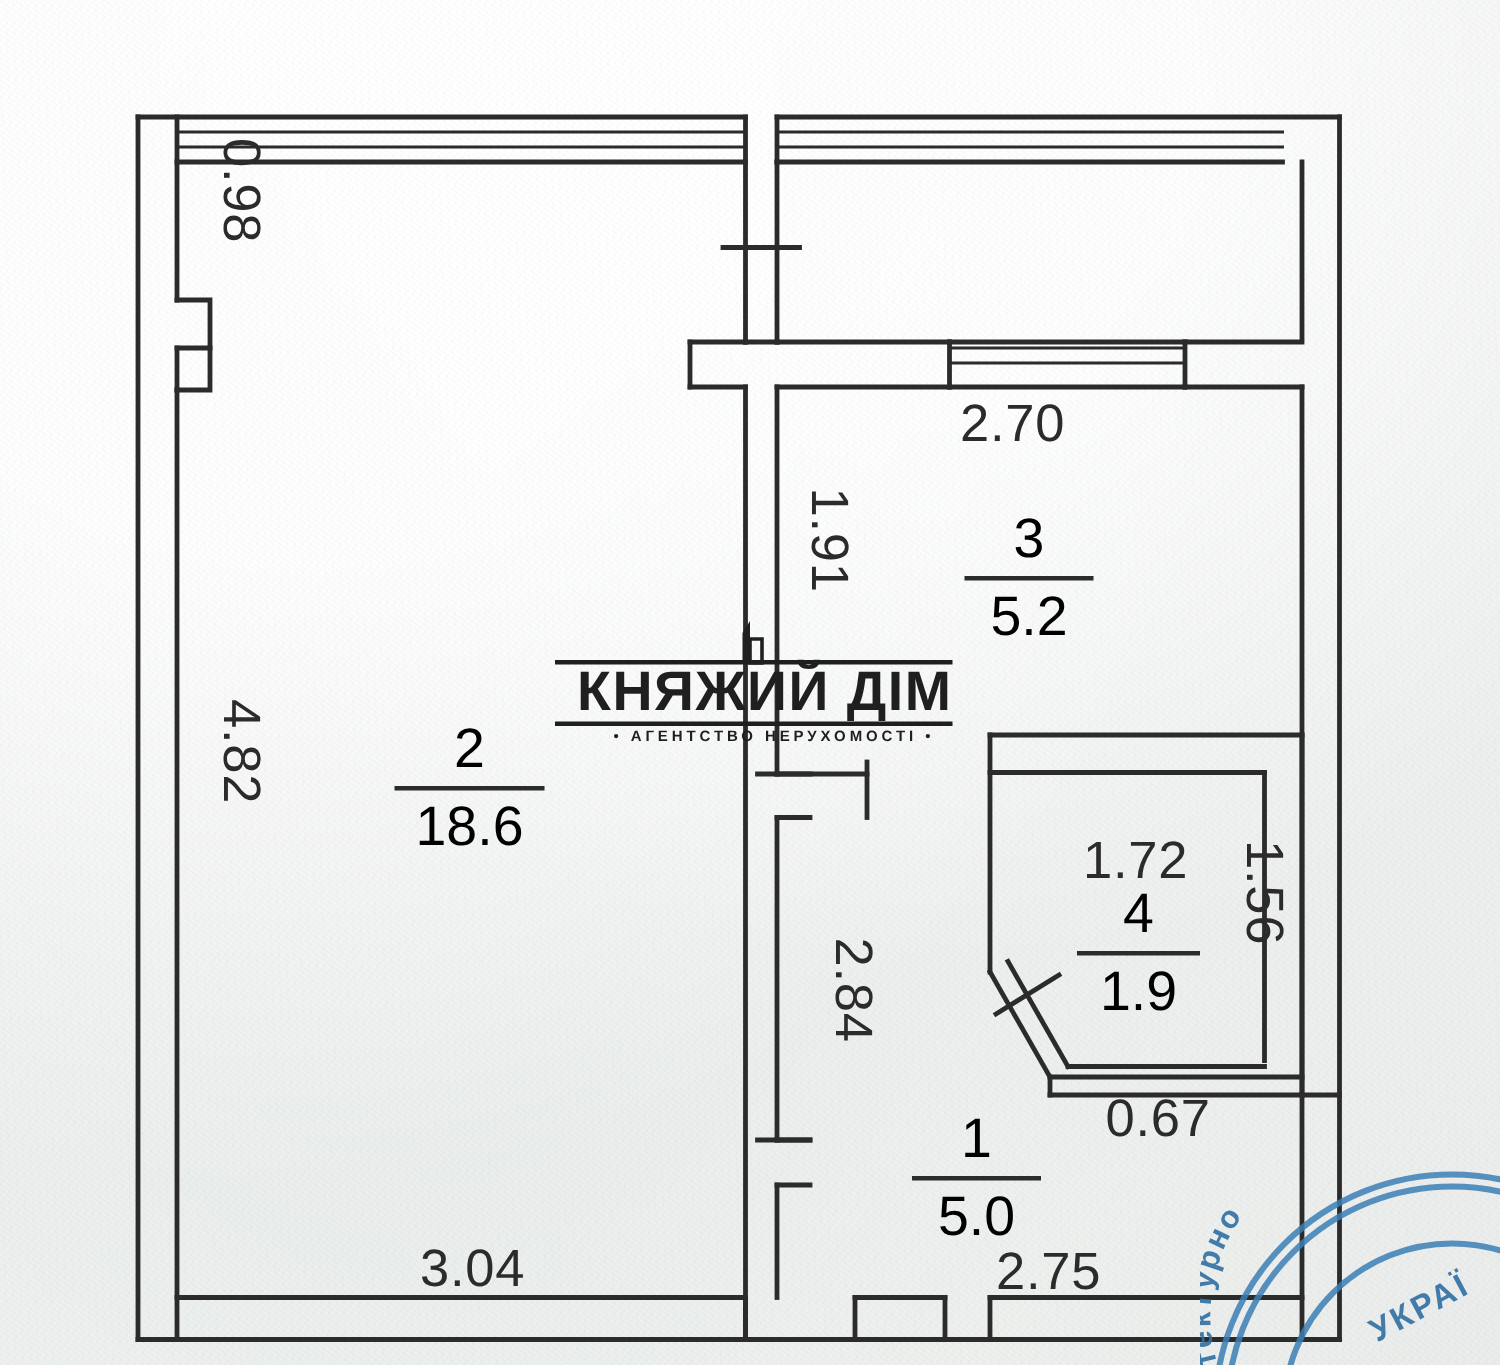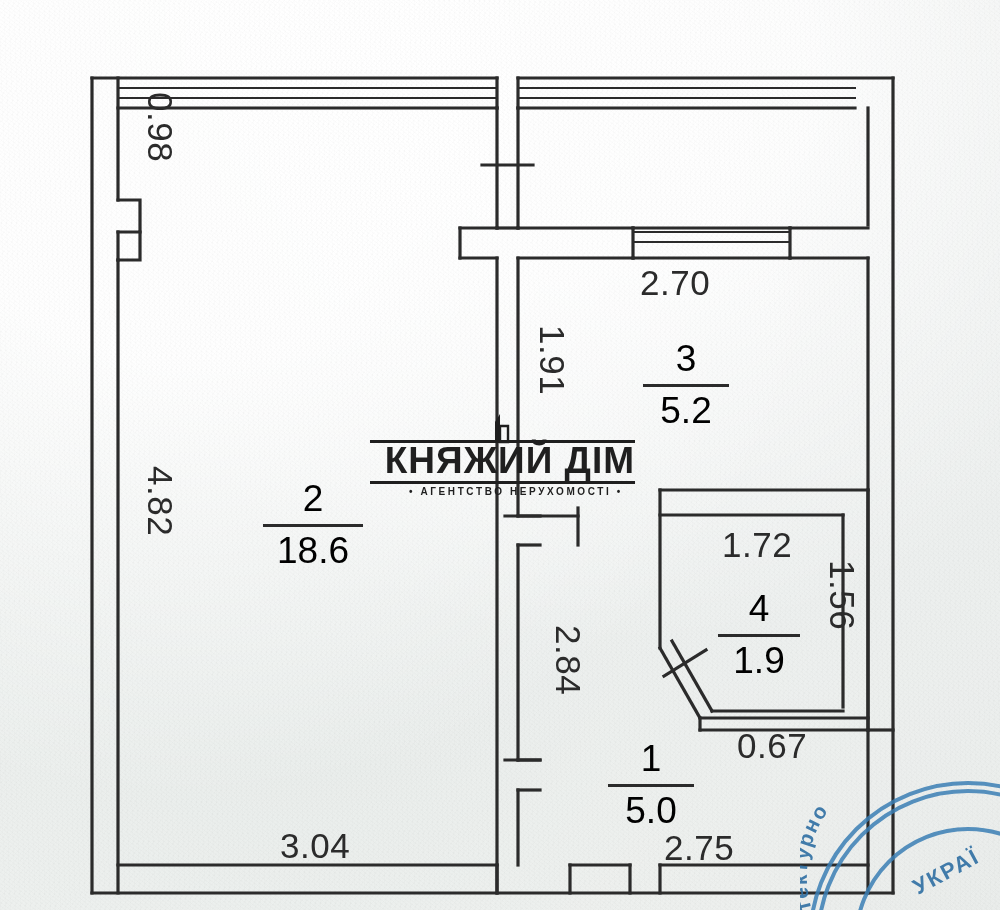--- a/index.html
+++ b/index.html
@@ -179,21 +179,21 @@
   <div class="txt dim rot" style="left:178px; top:466px; transform:rotate(90deg);">4.82</div>
 
   <div class="txt dim" style="left:280px; top:828px;text-align:center;">3.04</div>
 
   <div class="txt dim" style="left:640px; top:265px;">2.70</div>
 
   <div class="txt dim rot" style="left:570px; top:325px; transform:rotate(90deg);">1.91</div>
 
   <div class="txt dim rot" style="left:586px; top:625px; transform:rotate(90deg);">2.84</div>
 
-  <div class="txt dim" style="left:722px; top:527px;">1.72</div>
+  <div class="txt dim" style="left:722px; top:556px;">1.72</div>
 
   <div class="txt dim rot" style="left:860px; top:560px; transform:rotate(90deg);">1.56</div>
 
   <div class="txt dim" style="left:737px; top:728px;">0.67</div>
 
   <div class="txt dim" style="left:648px; top:830px;margin-left:16px;">2.75</div>
 
   <div class="roombox" style="left:263px; top:478px; width:100px;">
     <div class="roomnum">2</div>
     <div class="rule"></div>

